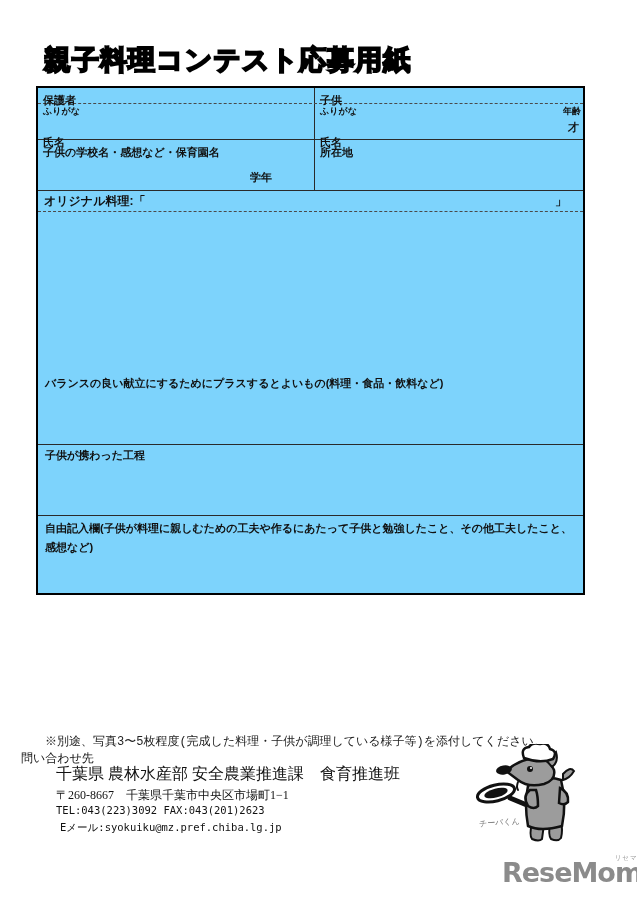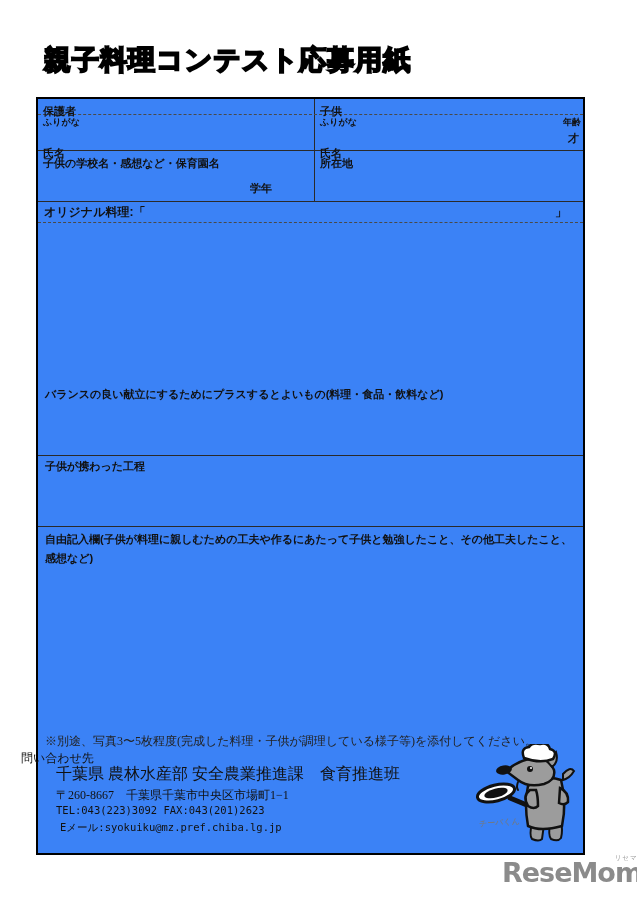--- a/index.html
+++ b/index.html
@@ -5,21 +5,21 @@
   html,body{margin:0;padding:0;background:#ffffff;}
   body{width:637px;height:905px;position:relative;font-family:"Liberation Sans",sans-serif;color:#111;overflow:hidden;}
 
   .page-title{
     position:absolute;left:44px;top:42px;
     font-size:27px;font-weight:700;letter-spacing:1px;
     color:#ffffff;-webkit-text-stroke:2px #000;
     font-family:"DejaVu Sans",sans-serif;
   }
 
-  .form-table{position:absolute;left:36px;top:97px;width:549px;height:758px;border:2px solid #000;box-sizing:border-box;background:#3b82f6;}
+  .form-table{position:absolute;left:36px;top:86px;width:549px;height:509px;border:2px solid #000;box-sizing:border-box;background:#7dd3fc;}
   .row{position:absolute;left:0;width:100%;box-sizing:border-box;}
   .r-dash{border-bottom:1px dashed #4a4a4a;}
   .r-solid{border-bottom:1px solid #2a2a2a;}
   .cell{position:absolute;top:0;height:100%;box-sizing:border-box;}
   .v-solid{border-right:1px solid #2a2a2a;}
   .v-dash{border-right:1px dashed #4a4a4a;}
 
   .lbl{font-weight:bold;font-size:11px;line-height:13px;}
   .lbl-sm{font-weight:bold;font-size:9px;line-height:10px;}
   .pad{padding:2px 5px;}
@@ -40,21 +40,21 @@
 
   .name-line{margin-top:20px;}
   .age-box{position:absolute;right:6px;top:2px;text-align:right;}
   .sai-box{position:absolute;right:8px;top:17px;}
   .grade{position:absolute;left:212px;top:31px;}
   .dish-row{font-size:12px;font-weight:bold;line-height:20px;padding-left:6px;}
   .dish-close{position:absolute;right:16px;top:0;font-size:12px;font-weight:bold;line-height:20px;}
   .ing-note{font-weight:bold;font-size:9.5px;margin-top:4px;line-height:12px;}
   .wide-lbl{padding:3px 7px;font-weight:bold;font-size:11px;line-height:15px;}
 
-  .serif-note{position:absolute;left:45px;top:733px;font-family:Liberation Serif, serif;font-size:12px;color:#222;}
+  .serif-note{position:absolute;left:45px;top:733px;font-family:Liberation Mono, monospace;font-size:12px;color:#222;}
   .contact-heading{position:absolute;left:21px;top:750px;font-weight:normal;font-size:12px;}
   .contact-org{position:absolute;left:56px;top:764px;font-family:"Liberation Serif",serif;font-size:16px;}
   .contact-addr{position:absolute;left:56px;top:787px;font-family:"Liberation Serif",serif;font-size:12px;}
   .contact-tel{position:absolute;left:56px;top:804px;font-family:"DejaVu Sans Mono",monospace;font-size:10.5px;}
   .contact-mail{position:absolute;left:60px;top:821px;font-family:"DejaVu Sans Mono",monospace;font-size:10.5px;}
 
   .mascot{position:absolute;left:466px;top:744px;width:128px;height:102px;}
   .mascot-name{position:absolute;left:479px;top:817px;font-size:8px;color:#777;transform:rotate(-4deg);font-family:"DejaVu Sans",sans-serif;}
 
   .logo{position:absolute;left:502px;top:858px;color:#8b8b8b;}

